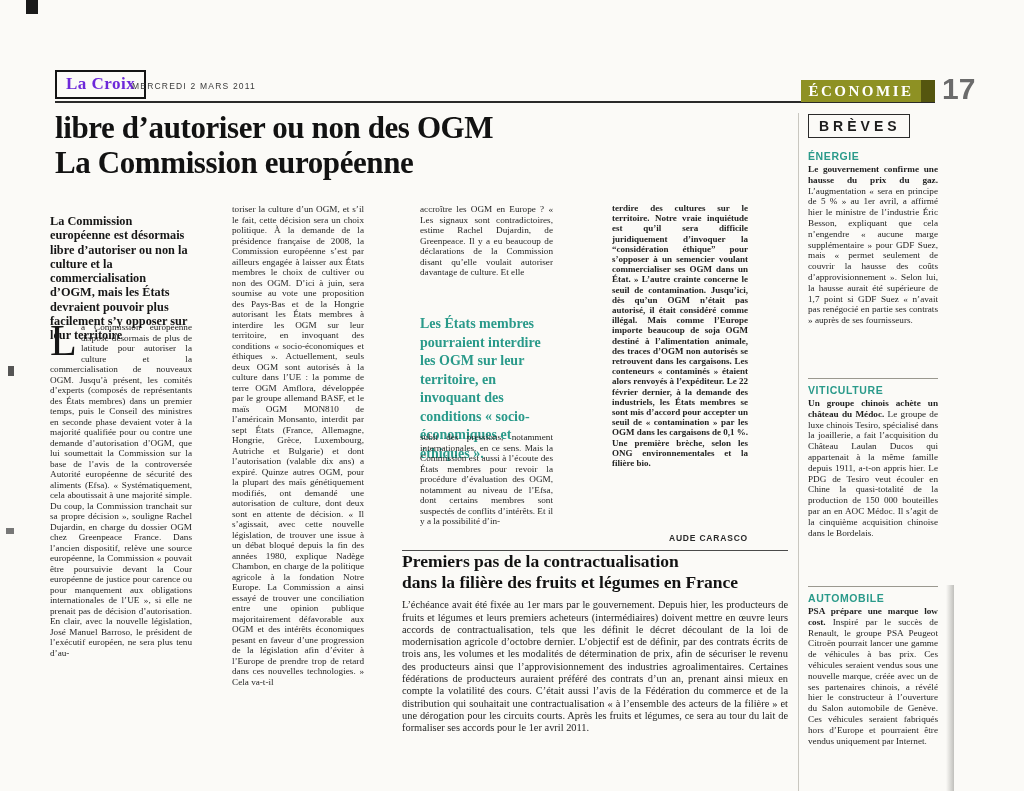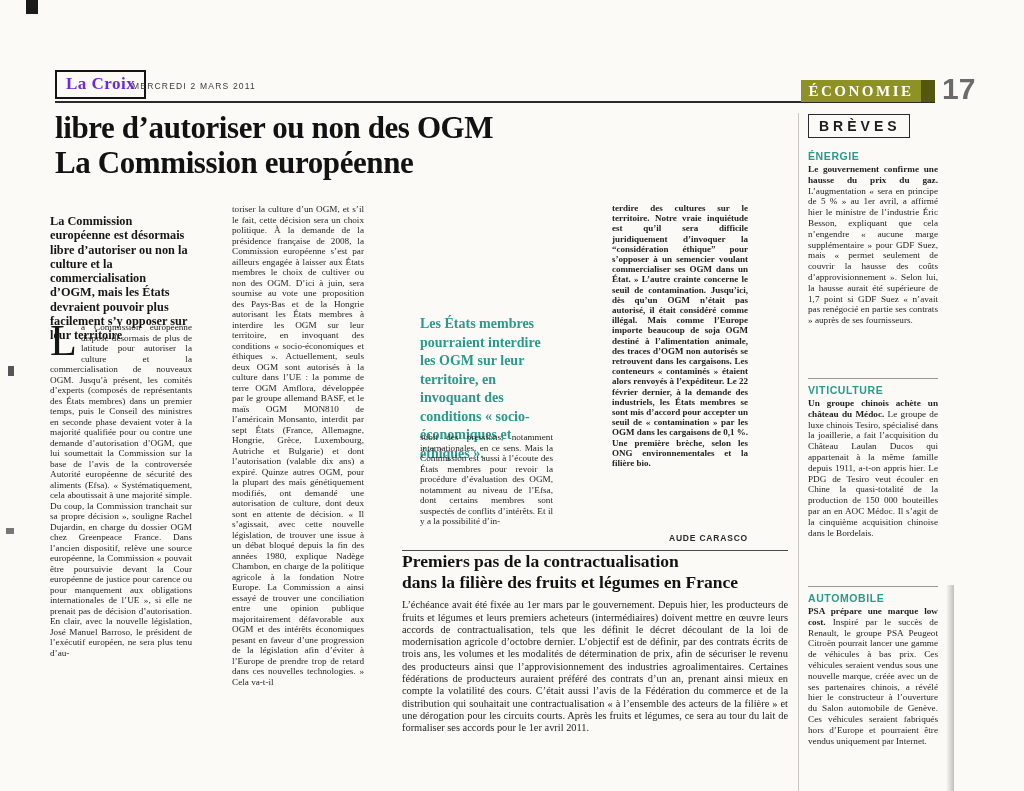--- a/index.html
+++ b/index.html
@@ -145,20 +145,23 @@
   <div class="intro">La Commission européenne est désormais libre d’autoriser ou non la culture et la commercialisation d’OGM, mais les États devraient pouvoir plus facilement s’y opposer sur leur territoire</div>
 
   <div class="colbody col1">
     <span class="dropcap">L</span><span>a Commission européenne dispose désormais de plus de latitude pour autoriser la culture et la commercialisation de nouveaux OGM. Jusqu’à présent, les comités d’experts (composés de représentants des États membres) dans un premier temps, puis le Conseil des ministres en seconde phase devaient voter à la majorité qualifiée pour ou contre une demande d’autorisation d’OGM, que lui soumettait la Commission sur la base de l’avis de la controversée Autorité européenne de sécurité des aliments (Efsa). « Systématiquement, cela aboutissait à une majorité simple. Du coup, la Commission tranchait sur sa propre décision », souligne Rachel Dujardin, en charge du dossier OGM chez Greenpeace France. Dans l’ancien dispositif, relève une source européenne, la Commission « pouvait être poursuivie devant la Cour européenne de justice pour carence ou pour manquement aux obligations internationales de l’UE », si elle ne prenait pas de décision d’autorisation. En clair, avec la nouvelle législation, José Manuel Barroso, le président de l’exécutif européen, ne sera plus tenu d’au-</span>
   </div>
 
   <div class="colbody col2">
     <span>toriser la culture d’un OGM, et s’il le fait, cette décision sera un choix politique. À la demande de la présidence française de 2008, la Commission européenne s’est par ailleurs engagée à laisser aux États membres le choix de cultiver ou non des OGM. D’ici à juin, sera soumise au vote une proposition des Pays-Bas et de la Hongrie autorisant les États membres à interdire les OGM sur leur territoire, en invoquant des conditions « socio-économiques et éthiques ». Actuellement, seuls deux OGM sont autorisés à la culture dans l’UE : la pomme de terre OGM Amflora, développée par le groupe allemand BASF, et le maïs OGM MON810 de l’américain Monsanto, interdit par sept États (France, Allemagne, Hongrie, Grèce, Luxembourg, Autriche et Bulgarie) et dont l’autorisation (valable dix ans) a expiré. Quinze autres OGM, pour la plupart des maïs génétiquement modifiés, ont demandé une autorisation de culture, dont deux sont en attente de décision. « Il s’agissait, avec cette nouvelle législation, de trouver une issue à un débat bloqué depuis la fin des années 1980, explique Nadège Chambon, en charge de la politique agricole à la fondation Notre Europe. La Commission a ainsi essayé de trouver une conciliation entre une opinion publique majoritairement défavorable aux OGM et des intérêts économiques pesant en faveur d’une progression de la législation afin d’éviter à l’Europe de prendre trop de retard dans ces nouvelles technologies. » Cela va-t-il</span>
   </div>
 
+  <div class="colbody col3top">
+    <span>accroître les OGM en Europe ? « Les signaux sont contradictoires, estime Rachel Dujardin, de Greenpeace. Il y a eu beaucoup de déclarations de la Commission disant qu’elle voulait autoriser davantage de culture. Et elle</span>
+  </div>
 
   <div class="pullquote" style="color: rgb(42, 154, 138);">Les États membres pourraient interdire les OGM sur leur territoire, en invoquant des conditions « socio-économiques et éthiques ».</div>
 
   <div class="colbody col3bot">
     <span>subit des pressions, notamment internationales, en ce sens. Mais la Commission est aussi à l’écoute des États membres pour revoir la procédure d’évaluation des OGM, notamment au niveau de l’Efsa, dont certains membres sont suspectés de conflits d’intérêts. Et il y a la possibilité d’in-</span>
   </div>
 
   <div class="colbody col4">
     <span>terdire des cultures sur le territoire. Notre vraie inquiétude est qu’il sera difficile juridiquement d’invoquer la “considération éthique” pour s’opposer à un semencier voulant commercialiser ses OGM dans un État. » L’autre crainte concerne le seuil de contamination. Jusqu’ici, dès qu’un OGM n’était pas autorisé, il était considéré comme illégal. Mais comme l’Europe importe beaucoup de soja OGM destiné à l’alimentation animale, des traces d’OGM non autorisés se retrouvent dans les cargaisons. Les conteneurs « contaminés » étaient alors renvoyés à l’expéditeur. Le 22 février dernier, à la demande des industriels, les États membres se sont mis d’accord pour accepter un seuil de « contamination » par les OGM dans les cargaisons de 0,1 %. Une première brèche, selon les ONG environnementales et la filière bio.</span>
   </div>

